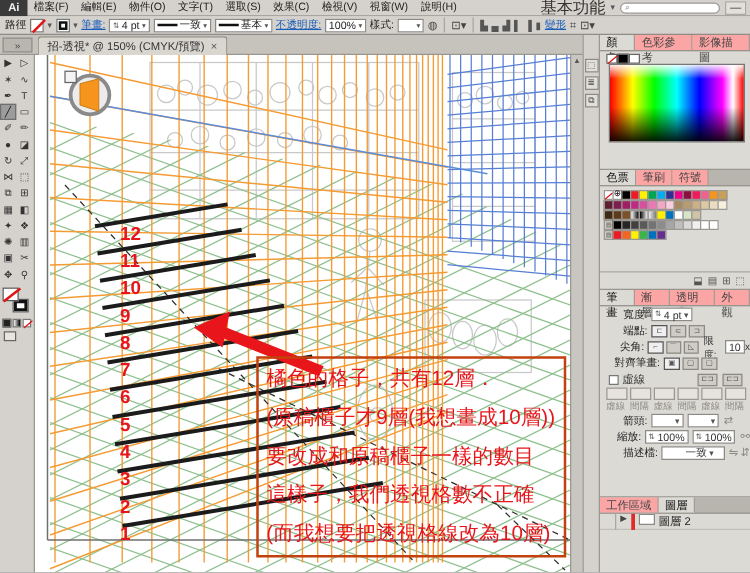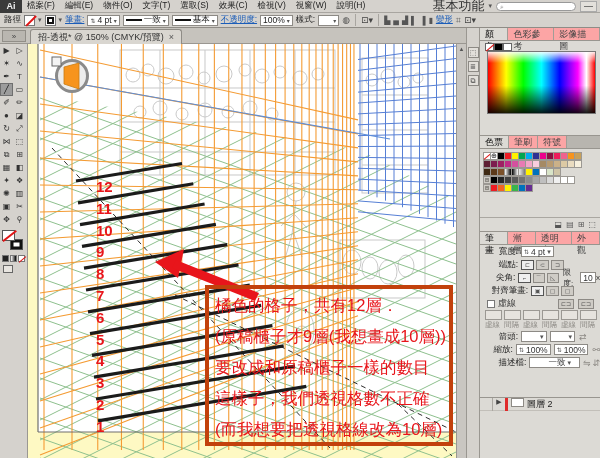--- a/index.html
+++ b/index.html
@@ -48,23 +48,23 @@
   .fs .stroke{position:absolute;left:10px;top:10px;width:13px;height:11px;background:#fff;border:1px solid #555;box-shadow:inset 0 0 0 2.5px #111;}
   .minirow{display:flex;gap:1px;padding-left:2px;margin-top:2px;}
   .minibtn{width:7px;height:7px;border:1px solid #777;background:#eee;font-size:5px;line-height:6px;text-align:center;color:#333;}
   .minibtn.b{background:#222;}
   .minibtn.g{background:linear-gradient(90deg,#fff,#000);}
   .minibtn.n{position:relative;background:#fff;}
   .minibtn.n:after{content:"";position:absolute;left:-1px;top:2.5px;width:9px;height:1px;background:#e01515;transform:rotate(-40deg);}
   .screenmode{margin:3px 0 0 3px;width:10px;height:8px;border:1px solid #666;background:#e8e5e0;}
 
   
-  .canvas{position:absolute;left:28px;top:44px;width:428px;height:414px;background:#fef9c3;overflow:hidden;}
+  .canvas{position:absolute;left:28px;top:44px;width:428px;height:414px;background:#ffffff;overflow:hidden;}
   .canvas svg{position:absolute;left:0;top:0;}
-  .annobox{position:absolute;left:177px;top:241px;width:248px;height:161px;border:4px solid #c2410c;padding:1px 0 0 6px;}
+  .annobox{position:absolute;left:177px;top:241px;width:248px;height:161px;border:2px solid #c2410c;padding:1px 0 0 6px;}
   .annoline{height:31px;line-height:31px;font-size:16.5px;color:#e8151b;white-space:nowrap;letter-spacing:0px;}
 
   
   .vscroll{position:absolute;left:456px;top:44px;width:10px;height:414px;background:#c9c6c1;border-left:1px solid #9a9791;font-size:6px;color:#555;text-align:center;padding-top:2px;}
 
   
   .dockstrip{position:absolute;left:466px;top:28px;width:14px;height:430px;background:#d5d2cd;border-left:1px solid #9a9791;border-right:1px solid #9a9791;padding-top:16px;}
   .dockicon{width:11px;height:11px;margin:3px auto;border:1px solid #8d8a85;background:#e2dfda;color:#444;font-size:7px;text-align:center;line-height:10px;}
 
   
@@ -660,20 +660,24 @@
             <span class="ln" style="width:14px"></span>
             <span>一致</span>
             <span class="caret">▾</span>
           </span>
         <span class="gray" style="margin-left:3px">⇋</span>
         <span class="gray" style="margin-left:2px">⇵</span>
         </div>
     </div>
 
     <div class="panelsec" style="height:60px;border-bottom:none">
+      <div class="tabs" id="tabs-layers">
+          <span class="tab">工作區域</span>
+          <span class="tab active">圖層</span>
+        </div>
       <div id="layerrows">
           <div class="lrow">
             <span class="eyecell"></span>
             <span class="expand">▶</span>
             <span class="lcolor"></span>
             <span class="lthumb"></span>
             <span class="lname">圖層 2</span>
           </div>
         </div>
     </div>

